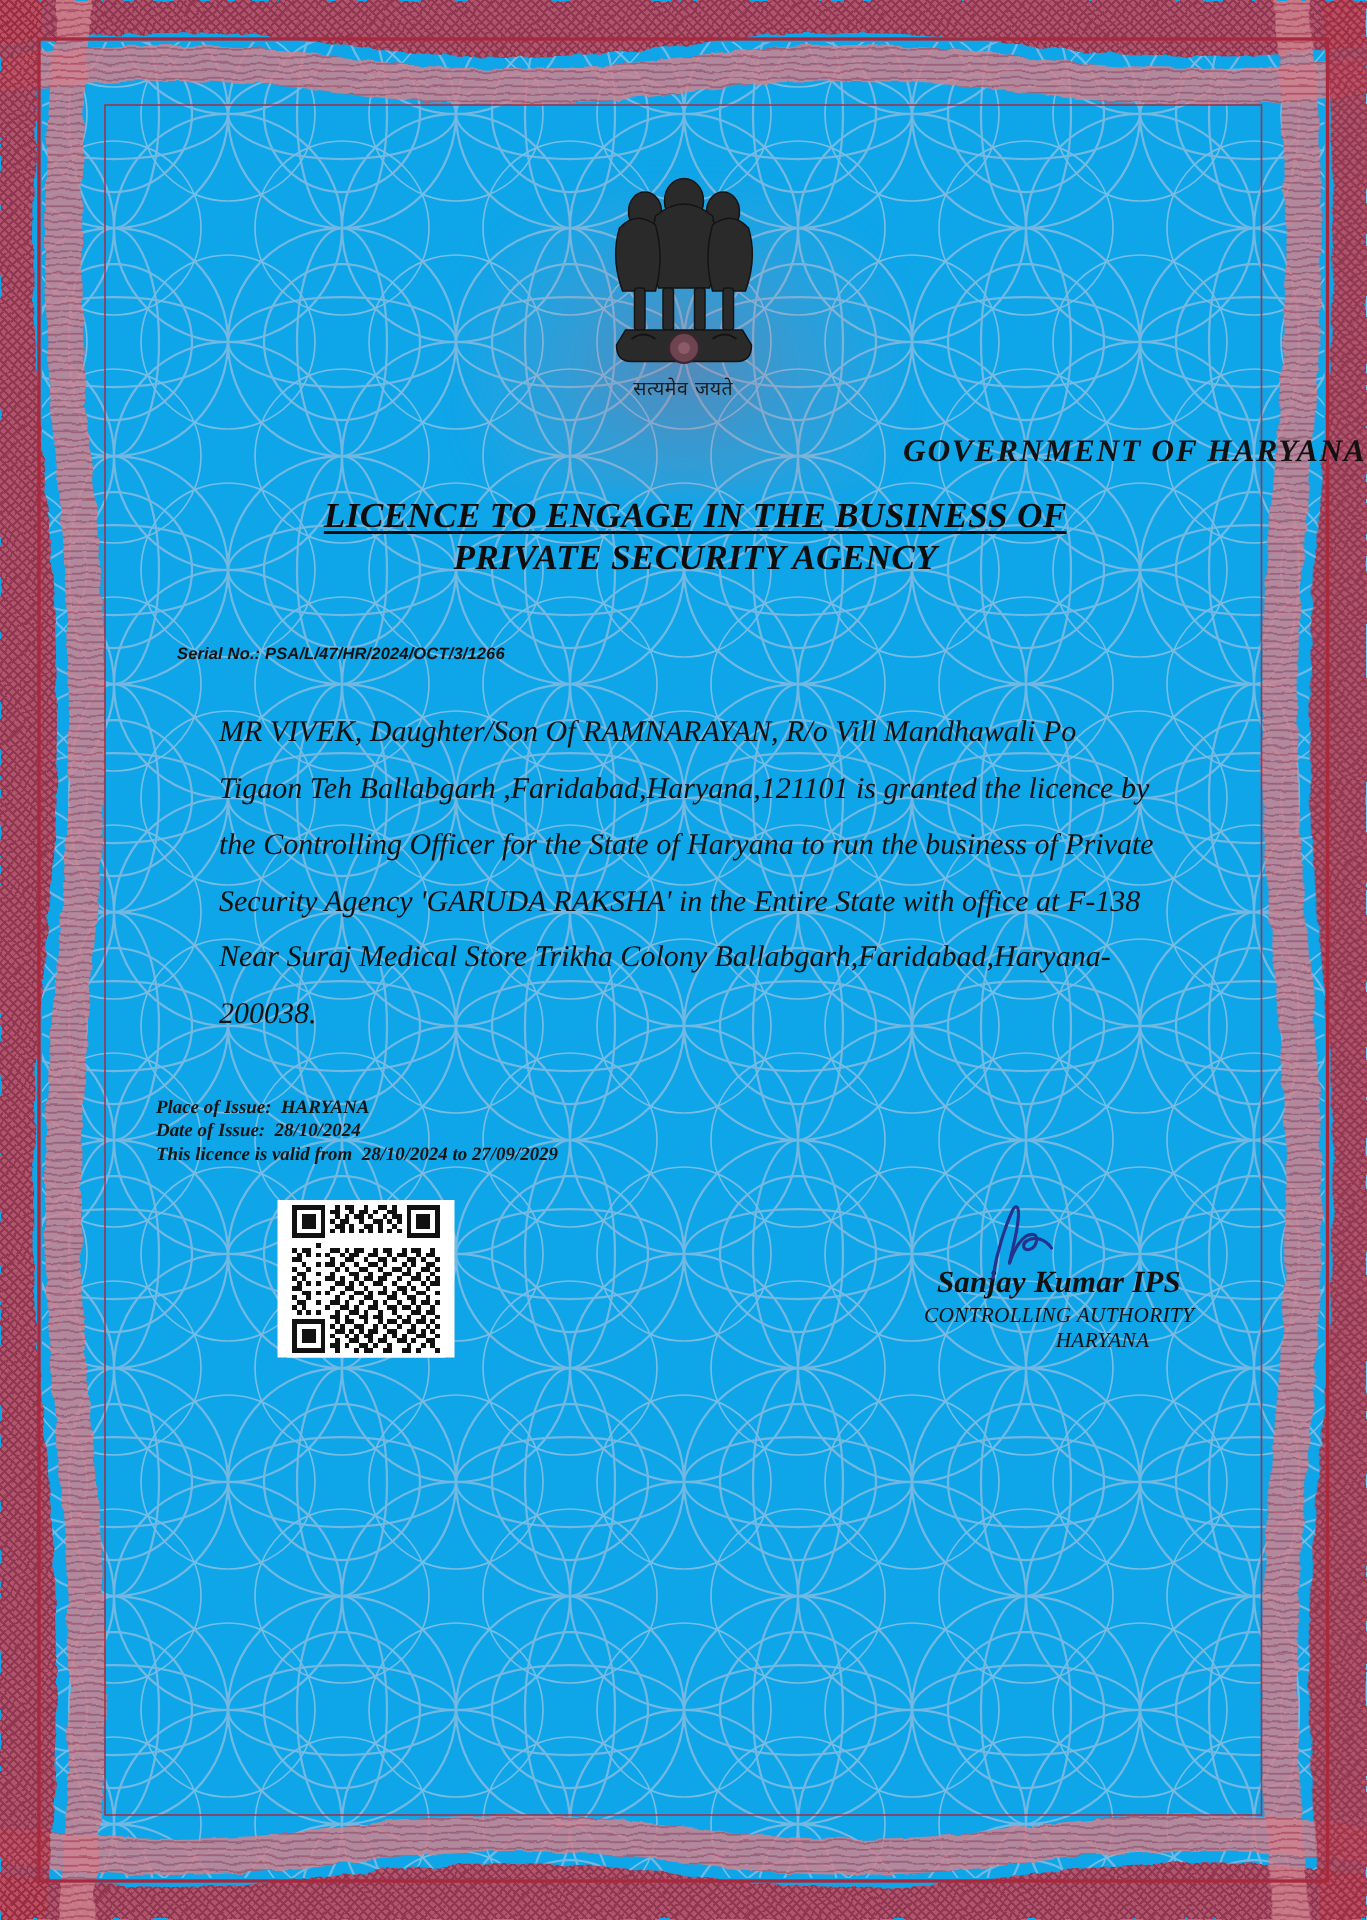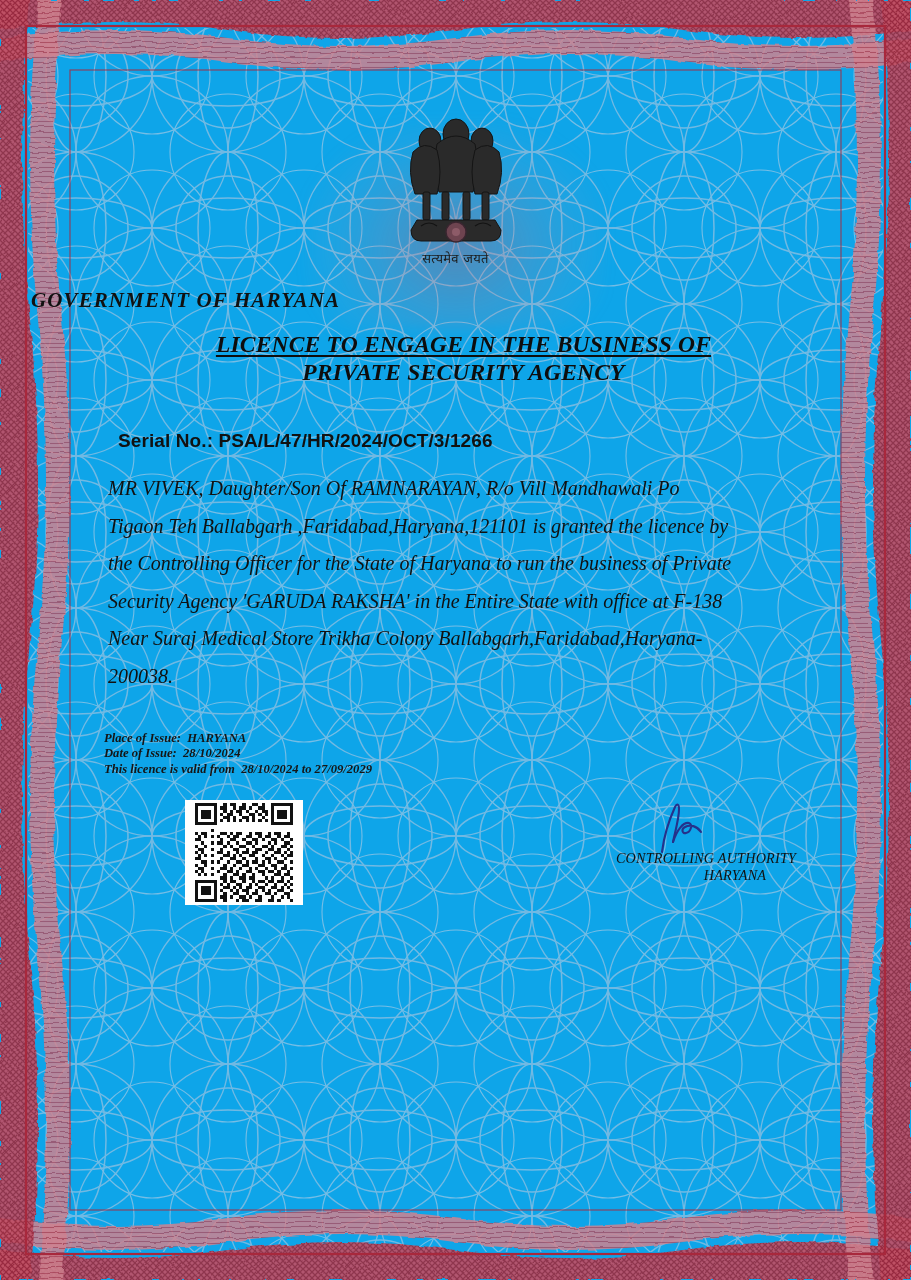--- a/index.html
+++ b/index.html
@@ -46,45 +46,45 @@
     position:absolute;left:0;right:0;top:108px;
     display:flex;flex-direction:column;align-items:center;
   }
   .motto{
     font-family:"DejaVu Sans",sans-serif;
     font-size:13px;color:#1b1b1b;margin-top:1px;letter-spacing:.3px;
   }
 
   .govt{
     position:absolute;left:0;right:0;top:288px;
-    text-align:left;
+    text-align:right;
     font-style:italic;font-weight:700;
     font-size:21px;letter-spacing:1.1px;color:#111;padding-left:31px;
   }
 
   .title{
     position:absolute;left:0;right:0;top:330px;
     text-align:center;
     font-style:italic;font-weight:700;
     font-size:23.5px;line-height:28px;letter-spacing:.2px;color:#0d0d0d;
   }
   .title .ln{display:block;padding-left:16px;}
   .title .ln1{text-decoration:underline;text-underline-offset:3px;text-decoration-thickness:1.6px;}
 
   .serial{
     position:absolute;left:118px;top:430px;
     font-family:"Liberation Sans",sans-serif;
-    font-weight:700;font-size:19px;color:#111;letter-spacing:.1px;
+    font-weight:700;font-size:11px;color:#111;letter-spacing:.1px;font-style:italic;
   }
 
   .body-text{
     position:absolute;left:108px;top:470px;width:742px;
     font-style:italic;font-size:20px;line-height:37.5px;color:#111;
   }
-  .body-text .ln{display:block;white-space:nowrap;}
+  .body-text .ln{display:block;white-space:nowrap;margin-left:38px;}
 
   .issue{
     position:absolute;left:104px;top:731px;
     font-style:italic;font-weight:700;
     font-size:12.6px;line-height:15.3px;color:#151515;
   }
   .issue .row{display:block;white-space:nowrap;}
   .issue .val{font-weight:700;}
 
   
@@ -297,20 +297,21 @@
 
     <div class="sign-block">
       <div class="sign-ink">
         <svg width="110" height="52" viewBox="0 0 110 52">
           <g fill="none" stroke="#26318a" stroke-width="2.1" stroke-linecap="round">
             <path d="M18 50 C20 34 26 16 31 5 C33 1 35 2 35 7 C35 17 31 30 29 40"></path>
             <path d="M29 40 C33 28 39 20 45 21 C49 22 47 30 42 31 C38 32 37 27 41 25 C46 22 53 24 57 30"></path>
           </g>
         </svg>
       </div>
+      <div class="sign-name">Sanjay Kumar IPS</div>
       <div class="sign-auth">
         <span>CONTROLLING AUTHORITY</span>
         <span class="r2">HARYANA</span>
       </div>
     </div>
 
   </div>
 </div>
 
 </body></html>

